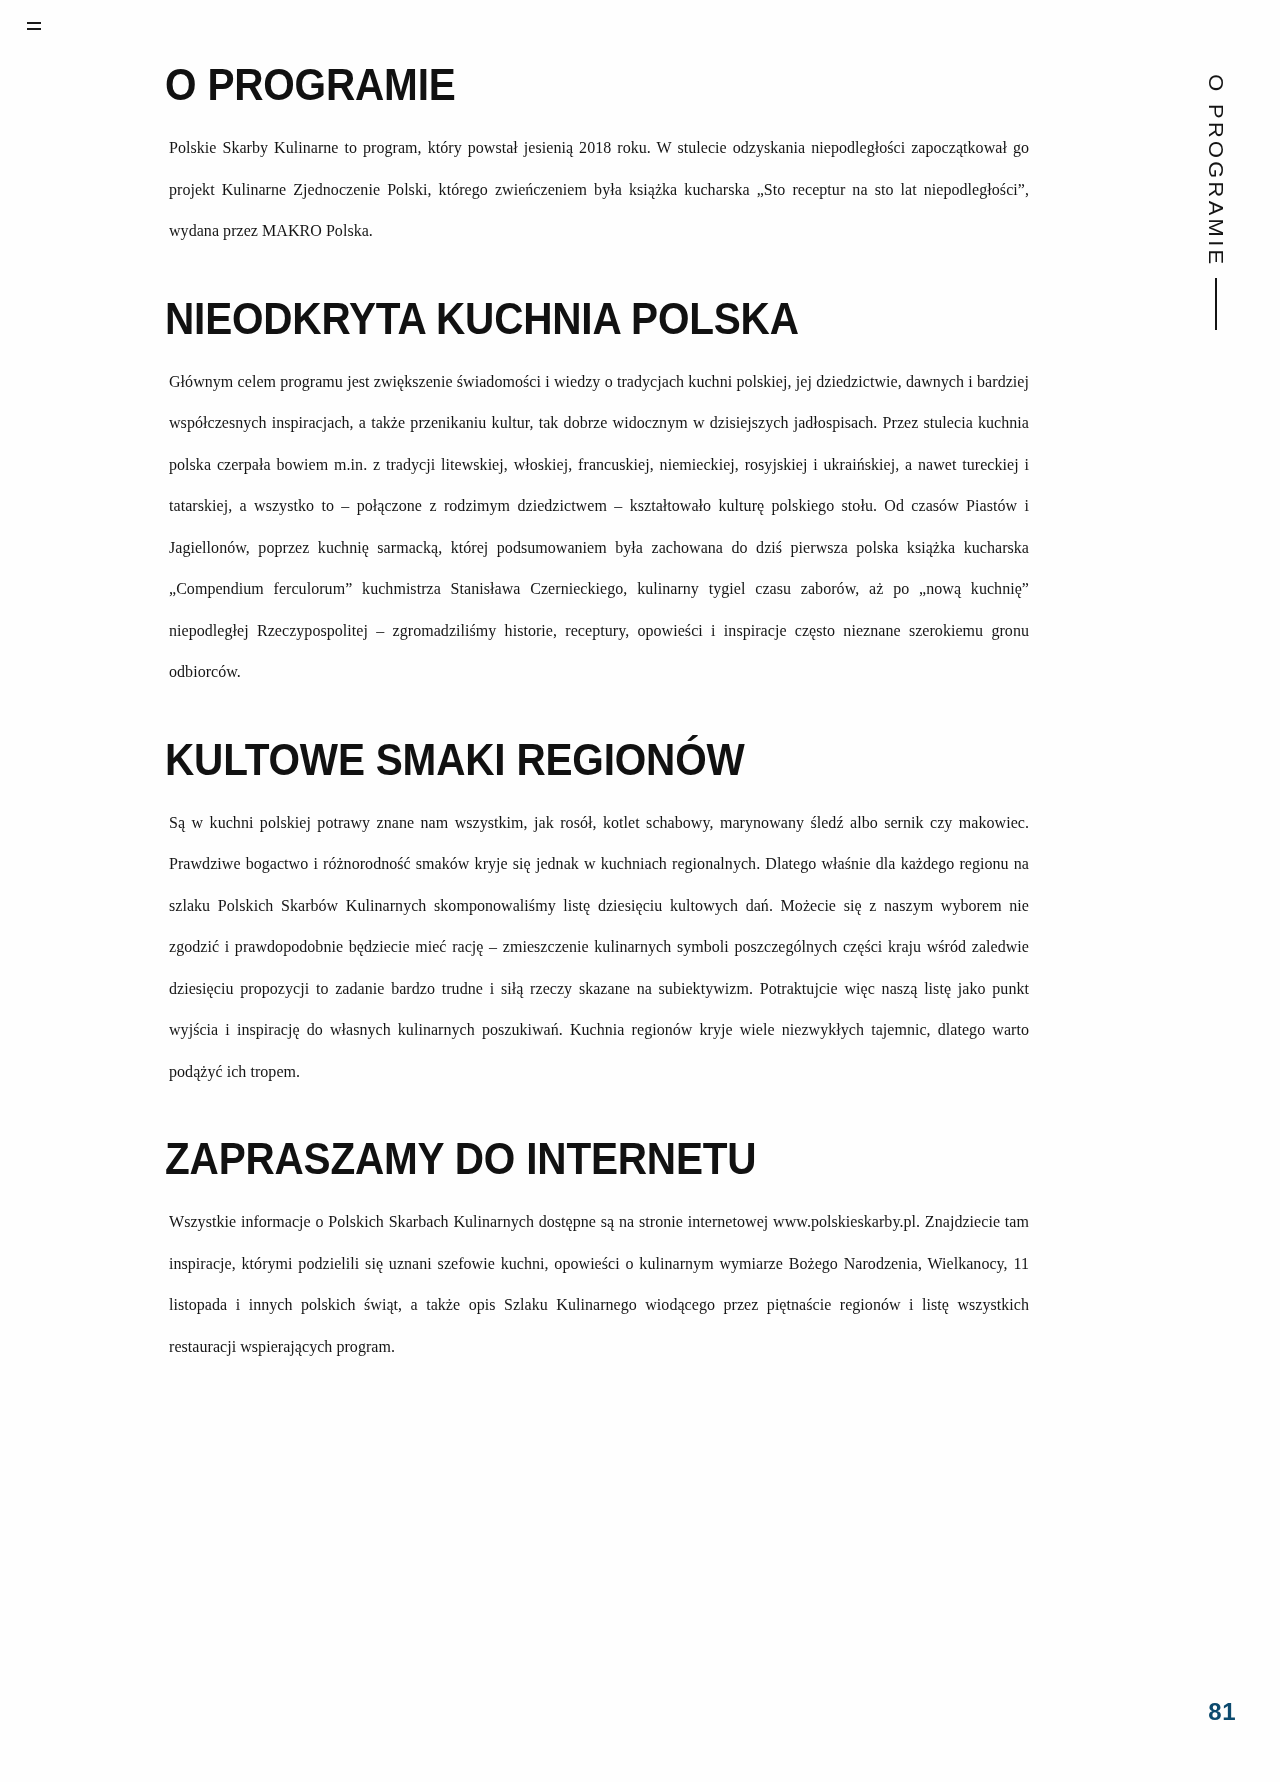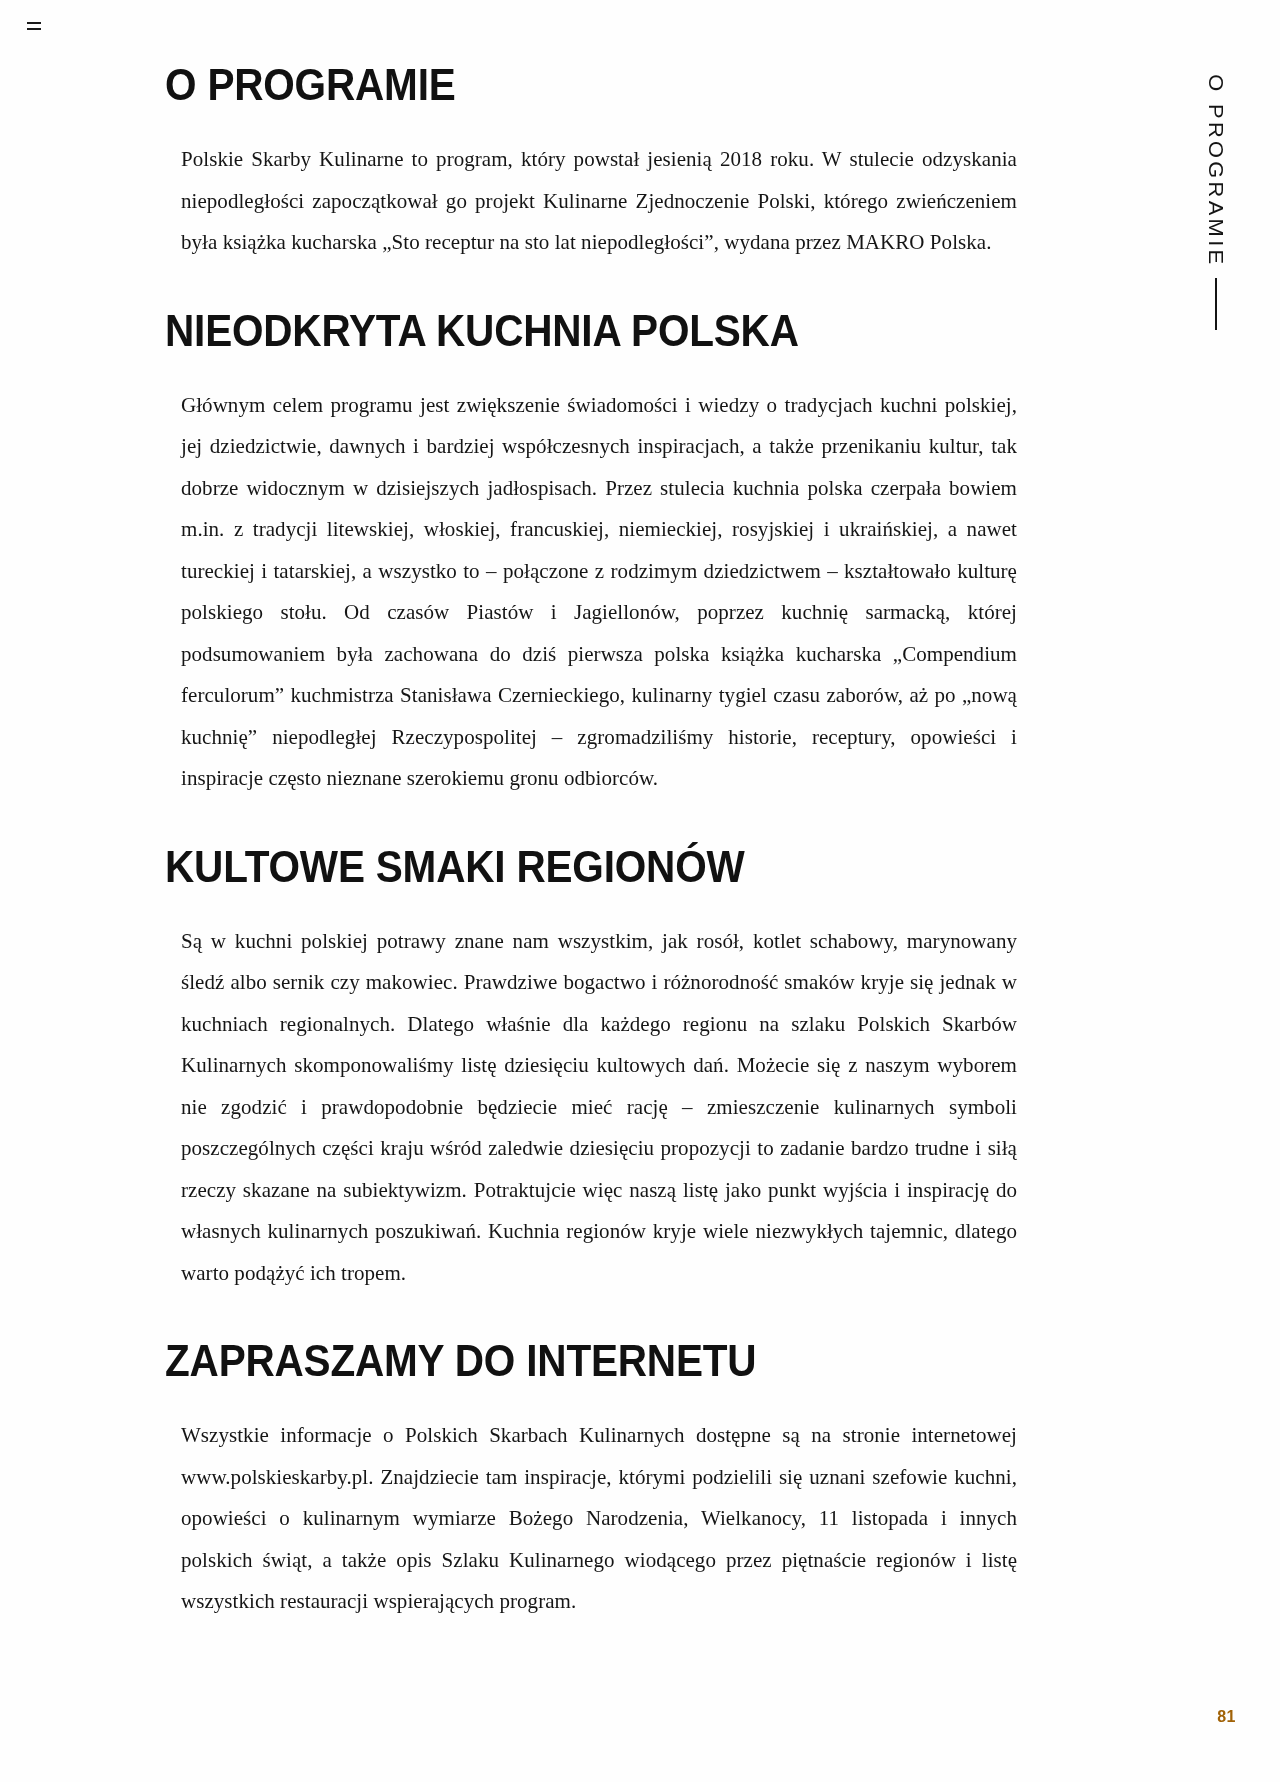--- a/index.html
+++ b/index.html
@@ -81,41 +81,41 @@
     transform-origin: left center;
     white-space: nowrap;
   }
   h1.h-first  { font-size: 45px; padding-bottom: 0px; }
   h1.h-rest   { font-size: 45px; }
 
   .heading-block { margin-top: 44px; }
   .heading-block.first { margin-top: 0; }
 
   p.body-text {
-    margin: 16px;
+    margin: 4px;
     padding-top: 16px;
-    font-size: 21px;
+    font-size: 16px;
     line-height: 41.5px;
     text-align: justify;
     text-justify: inter-word;
     color: #151515;
     letter-spacing: 0.05px;
     -webkit-hyphens: none;
     hyphens: none;
   }
   p.body-text:last-child { padding-bottom: 0; }
 
   .page-number {
     position: absolute;
     right: 44px;
     bottom: 56px;
     font-family: "Liberation Sans", sans-serif;
     font-weight: 700;
-    font-size: 16px;
-    color: #a16207;
+    font-size: 24px;
+    color: #0c4a6e;
     letter-spacing: 0.5px;
   }
 </style>
 </head>
 <body>
 
 <div class="page">
 
   <div class="corner-marker">
     <span></span>

